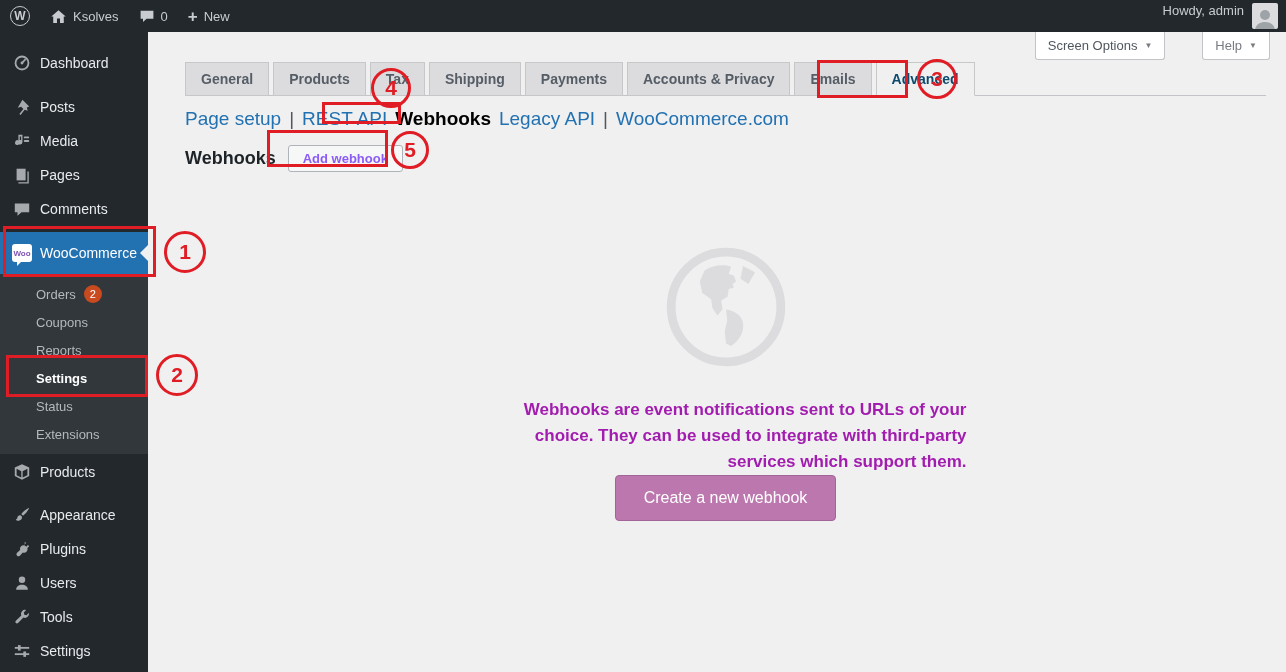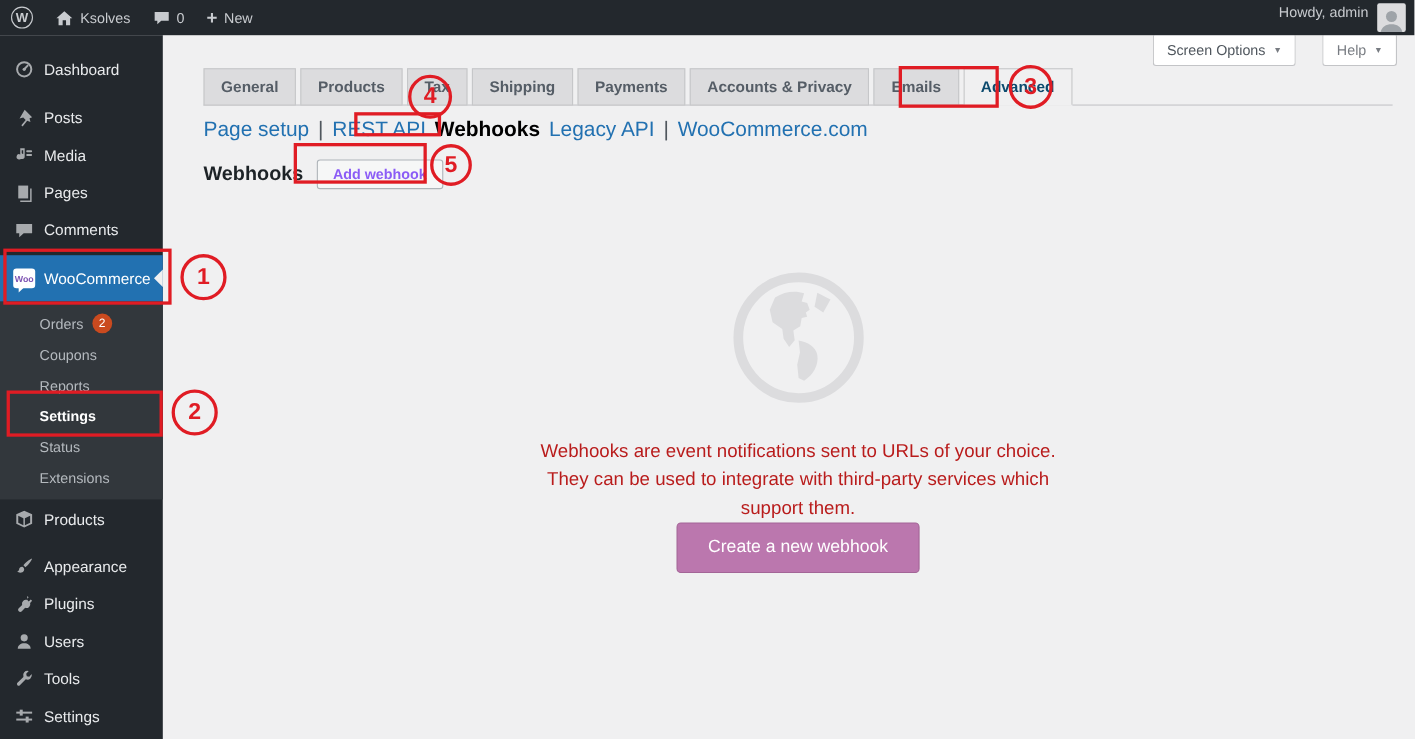--- a/index.html
+++ b/index.html
@@ -27,42 +27,42 @@
   .woo-badge-icon { width:26px; height:18px; background:#ffffff; border-radius:3px; position:relative; display:flex; align-items:center; justify-content:center; font-size:8px; font-weight:700; color:#7f54b3; }
   .woo-badge-icon:after { content:""; position:absolute; left:5px; bottom:-4px; border:4px solid transparent; border-top-color:#ffffff; border-left-color:#ffffff; }
   .submenu { background:#32373c; padding:6px 0; }
   .smi { height:28px; display:flex; align-items:center; padding:0 12px 0 36px; font-size:13px; color:#b4b9be; cursor:pointer; }
   .smi.current { color:#ffffff; font-weight:700; }
   .badge { margin-left:8px; min-width:18px; height:18px; line-height:18px; border-radius:9px; background:#ca4a1f; color:#fff; font-size:11px; font-weight:400; text-align:center; padding:0 2px; }
   .prod-mi { height:36px; }
 
   
   .content { position:absolute; left:160px; top:32px; width:1126px; height:640px; background:#f0f0f1; }
-  .meta-links { position:absolute; top:0; right:16px; display:flex; gap:24px; }
+  .meta-links { position:absolute; top:0; right:16px; display:flex; gap:3px; }
   .meta-btn { background:#ffffff; border:1px solid #c3c4c7; border-top:none; padding:6px 12px; font-size:13px; color:#50575e; display:flex; align-items:center; gap:7px; cursor:pointer; border-radius:0 0 3px 3px; }
-  .meta-btn.help { color:#787c82; }
+  .meta-btn.help { color:#787c82;margin-left:34px; }
   .tri { font-size:8px; color:#787c82; }
 
   .wrap { position:absolute; left:25px; right:20px; top:0; }
   .tabs { margin-top:30px; border-bottom:1px solid #c3c4c7; padding-left:0; }
   .tab { display:inline-block; margin:0 4px -1px 0; padding:8px 15px; background:#dcdcde; border:1px solid #c6c7c9; font-size:14px; font-weight:700; color:#555d66; cursor:pointer; }
   .tab.active { background:#f0f0f1; color:#0c4a6e; border-bottom-color:#f0f0f1; }
 
   .subnav { margin-top:12px; font-size:19px; color:#2271b1; display:flex; align-items:center; gap:8px; }
   .subnav a { color:#2271b1; text-decoration:none; cursor:pointer; }
   .subnav .sep { color:#50575e; }
   .subnav .current-sub { color:#000; font-weight:700; }
 
   .page-head { margin-top:15px; display:flex; align-items:center; gap:12px; }
   .page-title { font-size:18px; font-weight:700; color:#1d2327; }
   .add-btn { background:#f6f7f7; border:1px solid #aeb4b9; border-radius:3px; padding:5px 14px; font-size:13px; font-weight:700; color:#8b5cf6; cursor:pointer; }
 
   .empty-state { margin-top:72px; text-align:center; }
   .globe { display:inline-block; }
-  .empty-msg { width:482px; margin:24px auto 0; font-size:17px; line-height:26px; font-weight:400; color:#b91c1c; }
+  .empty-msg { width:482px; margin:24px auto 0; font-size:17px; line-height:26px; font-weight:700; color:#a21caf;text-align:right; }
   .create-btn { display:inline-block; background:#bb77ae; border:1px solid #a36597; border-radius:4px; color:#ffffff; font-size:16px; padding:13px 28px; cursor:pointer; }
 
   
   .ann { position:absolute; border:3px solid #e01c24; z-index:60; pointer-events:none; }
   .ann-circle { position:absolute; border:3px solid #e01c24; border-radius:50%; z-index:60; color:#e01c24; font-weight:700; font-size:21px; display:flex; align-items:center; justify-content:center; pointer-events:none; background:transparent; }
   svg { display:block; }
 </style>
 </head>
 <body>
 

